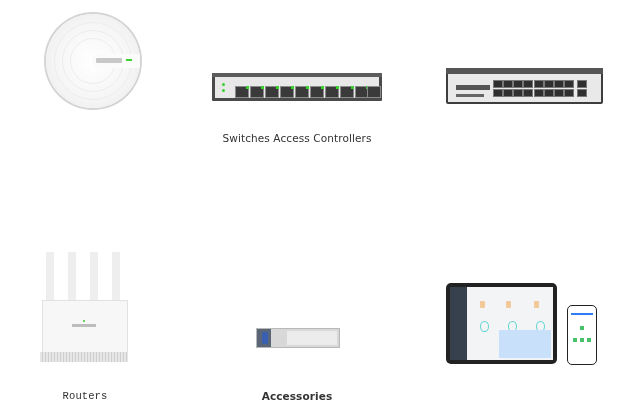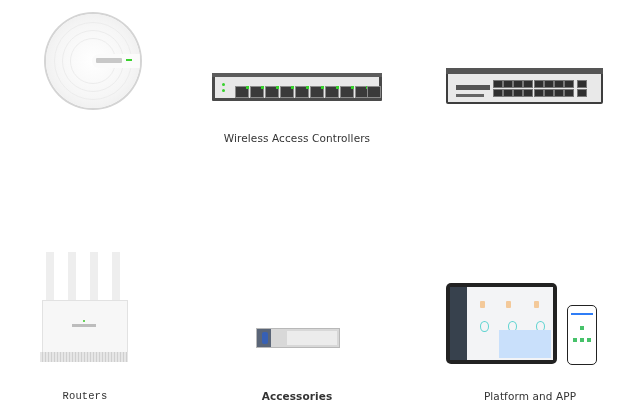--- a/index.html
+++ b/index.html
@@ -92,21 +92,21 @@
         <div class="pled" style="left:106px;"></div>
       <div class="port" style="left:110px;"></div>
         <div class="pled" style="left:121px;"></div>
       <div class="port" style="left:125px;"></div>
         <div class="pled" style="left:136px;"></div>
       <div class="port" style="left:140px;"></div>
         <div class="pled" style="left:151px;"></div>
       <div class="port" style="left:152px;"></div>
     </div>
   </div>
-  <div class="label" style="top:132px;">Wireless Access Controllers</div>
+  <div class="label" style="top:132px;">Switches Access Controllers</div>
 </div>
 
 <div class="card" style="left:430px;top:0;width:200px;height:150px;">
   <div class="img sw" style="left:16px;">
     <div class="top"></div>
     <div class="face">
       <div class="brand"></div>
       <div class="model"></div>
       <div class="port" style="left:45px;top:6px;"></div>
         <div class="port" style="left:45px;top:15px;"></div>
@@ -167,14 +167,13 @@
       <div class="map"></div>
     </div>
   </div>
   <div class="img phone" style="left:137px;top:65px;">
     <div class="bar"></div>
     <div class="node" style="left:12px;top:20px;"></div>
     <div class="node" style="left:5px;top:32px;"></div>
     <div class="node" style="left:12px;top:32px;"></div>
     <div class="node" style="left:19px;top:32px;"></div>
   </div>
-  <div class="label" style="top:150px;">Platform and APP</div>
 </div>
 
 </body></html>

